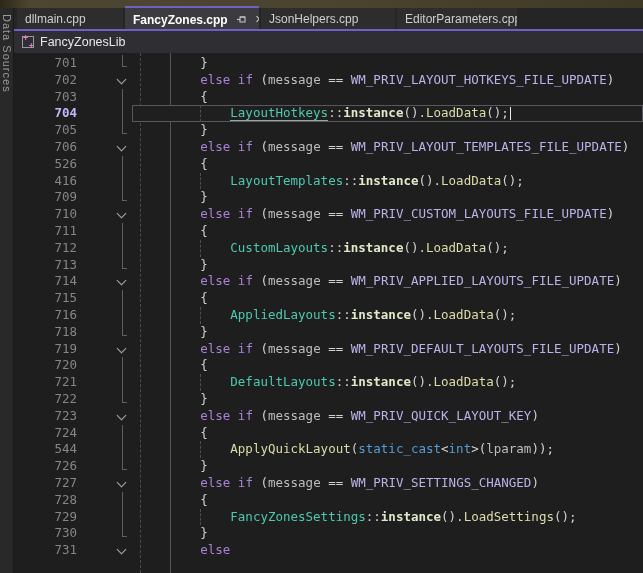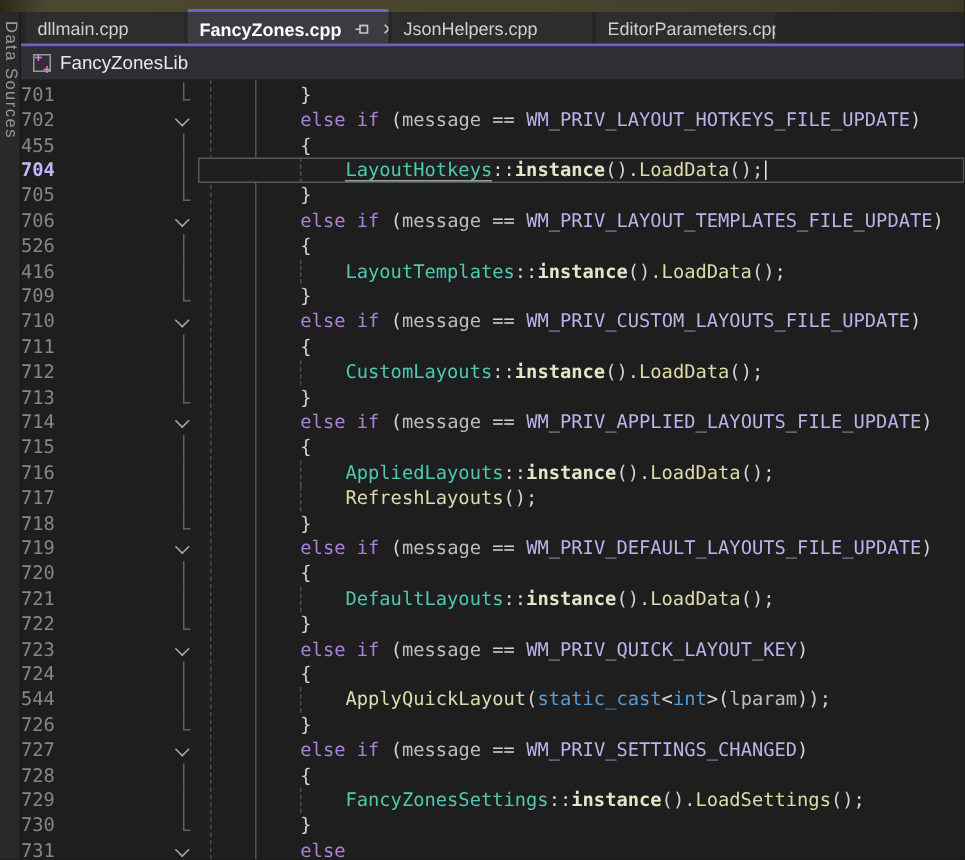--- a/index.html
+++ b/index.html
@@ -41,21 +41,21 @@
   
   #editor { position:absolute; left:14px; top:53px; right:0; bottom:0; background:#1e1e1e;
     font-family:"DejaVu Sans Mono","Liberation Mono", monospace; font-size:12.5px;
     padding-top:2px; overflow:hidden; }
   .iguide { position:absolute; top:0; bottom:0; width:0; }
   .iguide.dash { left:126px; border-left:1px dashed #4b4b4b; }
   .iguide.solid { left:156px; border-left:1px solid #545454; }
 
   .row { position:relative; height:16.8px; width:100%; }
   .lnum { position:absolute; left:0; top:0; width:63px; height:16.8px; line-height:16.8px;
-    text-align:left; color:#868686; }
+    text-align:right; color:#868686; }
   .row.current .lnum { color:#c4b5fd; font-weight:bold; }
   .clbox { position:absolute; left:118px; right:0px; top:0; bottom:0;
     border:1px solid #59595d; background:#1f1f1f; }
   .g8 { position:absolute; left:186px; top:0; bottom:0; width:0; border-left:1px dashed #4e4e4e; }
 
   .fold-chev { position:absolute; left:104px; top:4px; width:7px; height:7px;
     border-right:1.4px solid #a8a8a8; border-bottom:1.4px solid #a8a8a8; transform:rotate(45deg); }
   .fold-line { position:absolute; left:108px; top:0; bottom:0; width:0; border-left:1px solid #606060; }
   .fold-end { position:absolute; left:108px; top:0; height:12px; width:5px;
     border-left:1px solid #606060; border-bottom:1px solid #606060; }
@@ -121,21 +121,21 @@
           <span class="lnum">701</span>
           <span class="fold-end"></span>
           <span class="code"><span class="tok " style="color: rgb(210, 210, 210);">        }</span></span>
         </div>
         <div class="row">
           <span class="lnum">702</span>
           <span class="fold-chev"></span>
           <span class="code"><span class="tok " style="color: rgb(210, 210, 210);">        </span><span class="tok " style="color: rgb(170, 130, 215);">else</span><span class="tok " style="color: rgb(210, 210, 210);"> </span><span class="tok " style="color: rgb(170, 130, 215);">if</span><span class="tok " style="color: rgb(210, 210, 210);"> (</span><span class="tok " style="color: rgb(189, 189, 189);">message</span><span class="tok " style="color: rgb(210, 210, 210);"> == </span><span class="tok " style="color: rgb(185, 179, 234);">WM_PRIV_LAYOUT_HOTKEYS_FILE_UPDATE</span><span class="tok " style="color: rgb(210, 210, 210);">)</span></span>
         </div>
         <div class="row">
-          <span class="lnum">455</span>
+          <span class="lnum">703</span>
           <span class="fold-line"></span>
           <span class="code"><span class="tok " style="color: rgb(210, 210, 210);">        {</span></span>
         </div>
         <div class="row current">
           <span class="clbox"></span>
           <span class="lnum">704</span>
           <span class="fold-line"></span>
           <span class="g8"></span>
           <span class="code"><span class="tok " style="color: rgb(210, 210, 210);">            </span><span class="tok u" style="color: rgb(78, 201, 176);">LayoutHotkeys</span><span class="tok " style="color: rgb(210, 210, 210);">::</span><span class="tok " style="color: rgb(223, 233, 200); font-weight: bold;">instance</span><span class="tok " style="color: rgb(210, 210, 210);">().</span><span class="tok " style="color: rgb(220, 220, 170);">LoadData</span><span class="tok " style="color: rgb(210, 210, 210);">();</span><span class="caret"></span></span>
         </div>
@@ -196,26 +196,20 @@
           <span class="fold-line"></span>
           <span class="code"><span class="tok " style="color: rgb(210, 210, 210);">        {</span></span>
         </div>
         <div class="row">
           <span class="lnum">716</span>
           <span class="fold-line"></span>
           <span class="g8"></span>
           <span class="code"><span class="tok " style="color: rgb(210, 210, 210);">            </span><span class="tok " style="color: rgb(78, 201, 176);">AppliedLayouts</span><span class="tok " style="color: rgb(210, 210, 210);">::</span><span class="tok " style="color: rgb(223, 233, 200); font-weight: bold;">instance</span><span class="tok " style="color: rgb(210, 210, 210);">().</span><span class="tok " style="color: rgb(220, 220, 170);">LoadData</span><span class="tok " style="color: rgb(210, 210, 210);">();</span></span>
         </div>
         <div class="row">
-          <span class="lnum">717</span>
-          <span class="fold-line"></span>
-          <span class="g8"></span>
-          <span class="code"><span class="tok " style="color: rgb(210, 210, 210);">            </span><span class="tok " style="color: rgb(220, 220, 170);">RefreshLayouts</span><span class="tok " style="color: rgb(210, 210, 210);">();</span></span>
-        </div>
-        <div class="row">
           <span class="lnum">718</span>
           <span class="fold-end"></span>
           <span class="code"><span class="tok " style="color: rgb(210, 210, 210);">        }</span></span>
         </div>
         <div class="row">
           <span class="lnum">719</span>
           <span class="fold-chev"></span>
           <span class="code"><span class="tok " style="color: rgb(210, 210, 210);">        </span><span class="tok " style="color: rgb(170, 130, 215);">else</span><span class="tok " style="color: rgb(210, 210, 210);"> </span><span class="tok " style="color: rgb(170, 130, 215);">if</span><span class="tok " style="color: rgb(210, 210, 210);"> (</span><span class="tok " style="color: rgb(189, 189, 189);">message</span><span class="tok " style="color: rgb(210, 210, 210);"> == </span><span class="tok " style="color: rgb(185, 179, 234);">WM_PRIV_DEFAULT_LAYOUTS_FILE_UPDATE</span><span class="tok " style="color: rgb(210, 210, 210);">)</span></span>
         </div>
         <div class="row">

